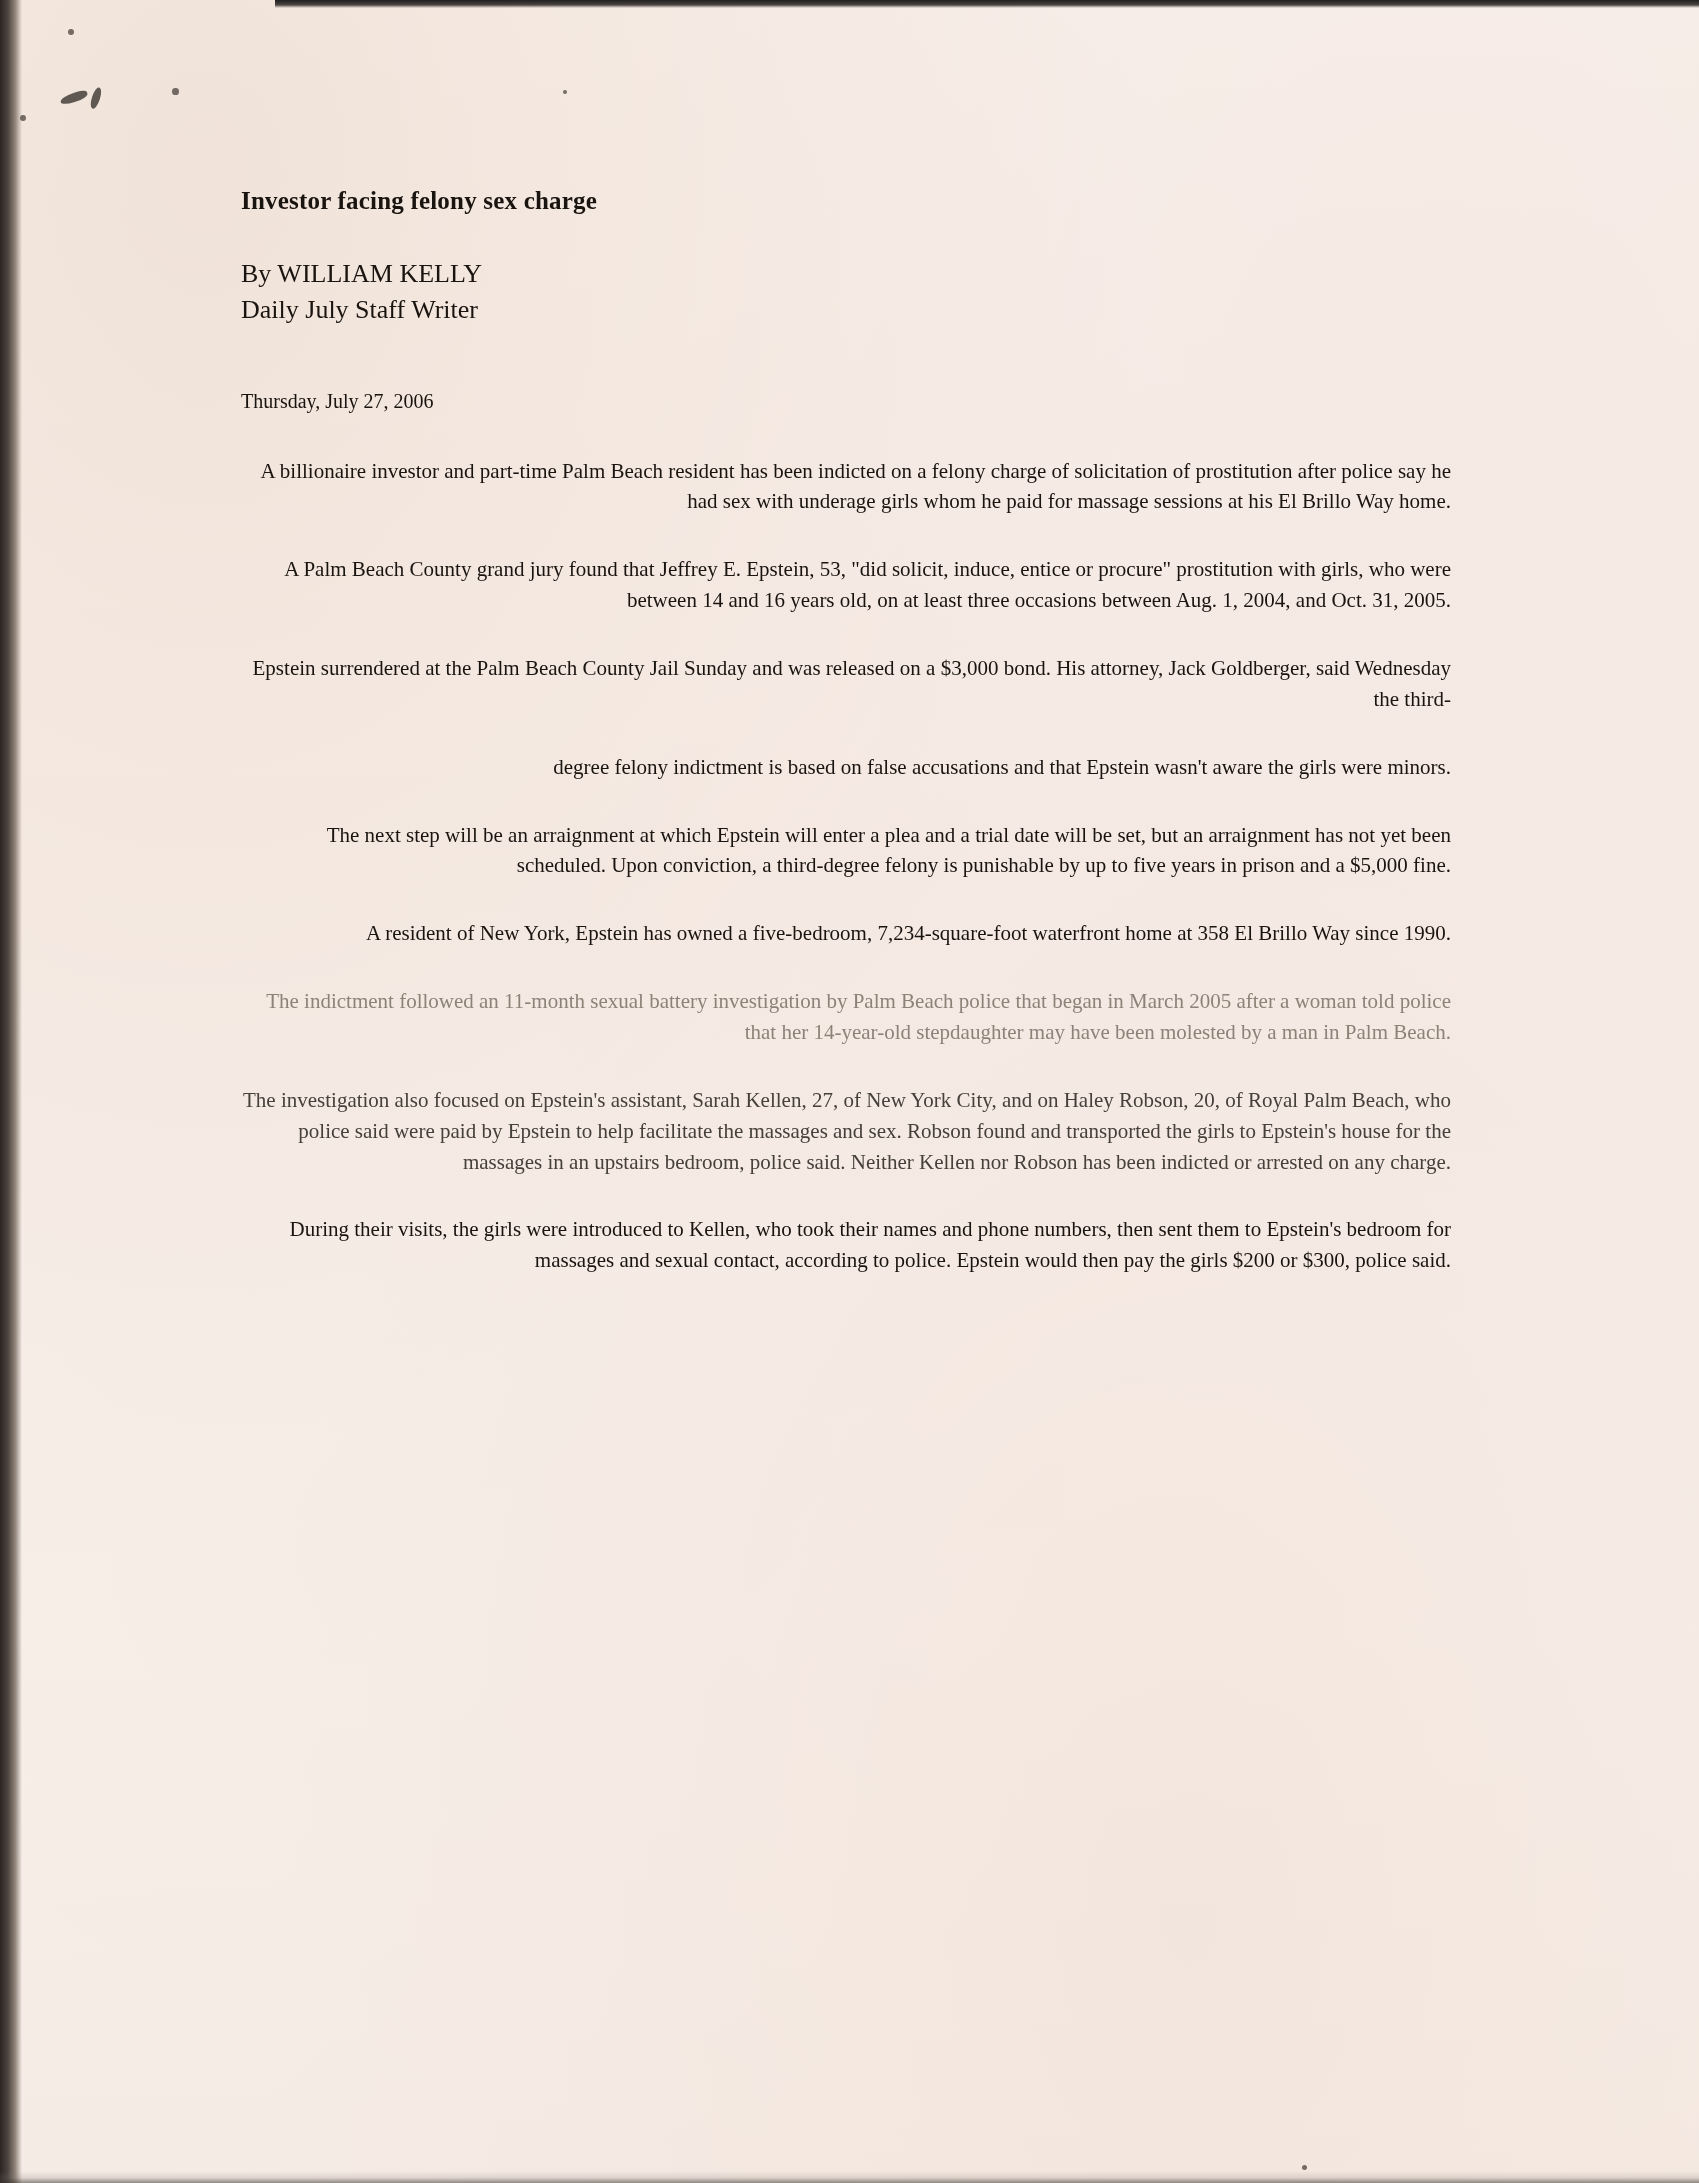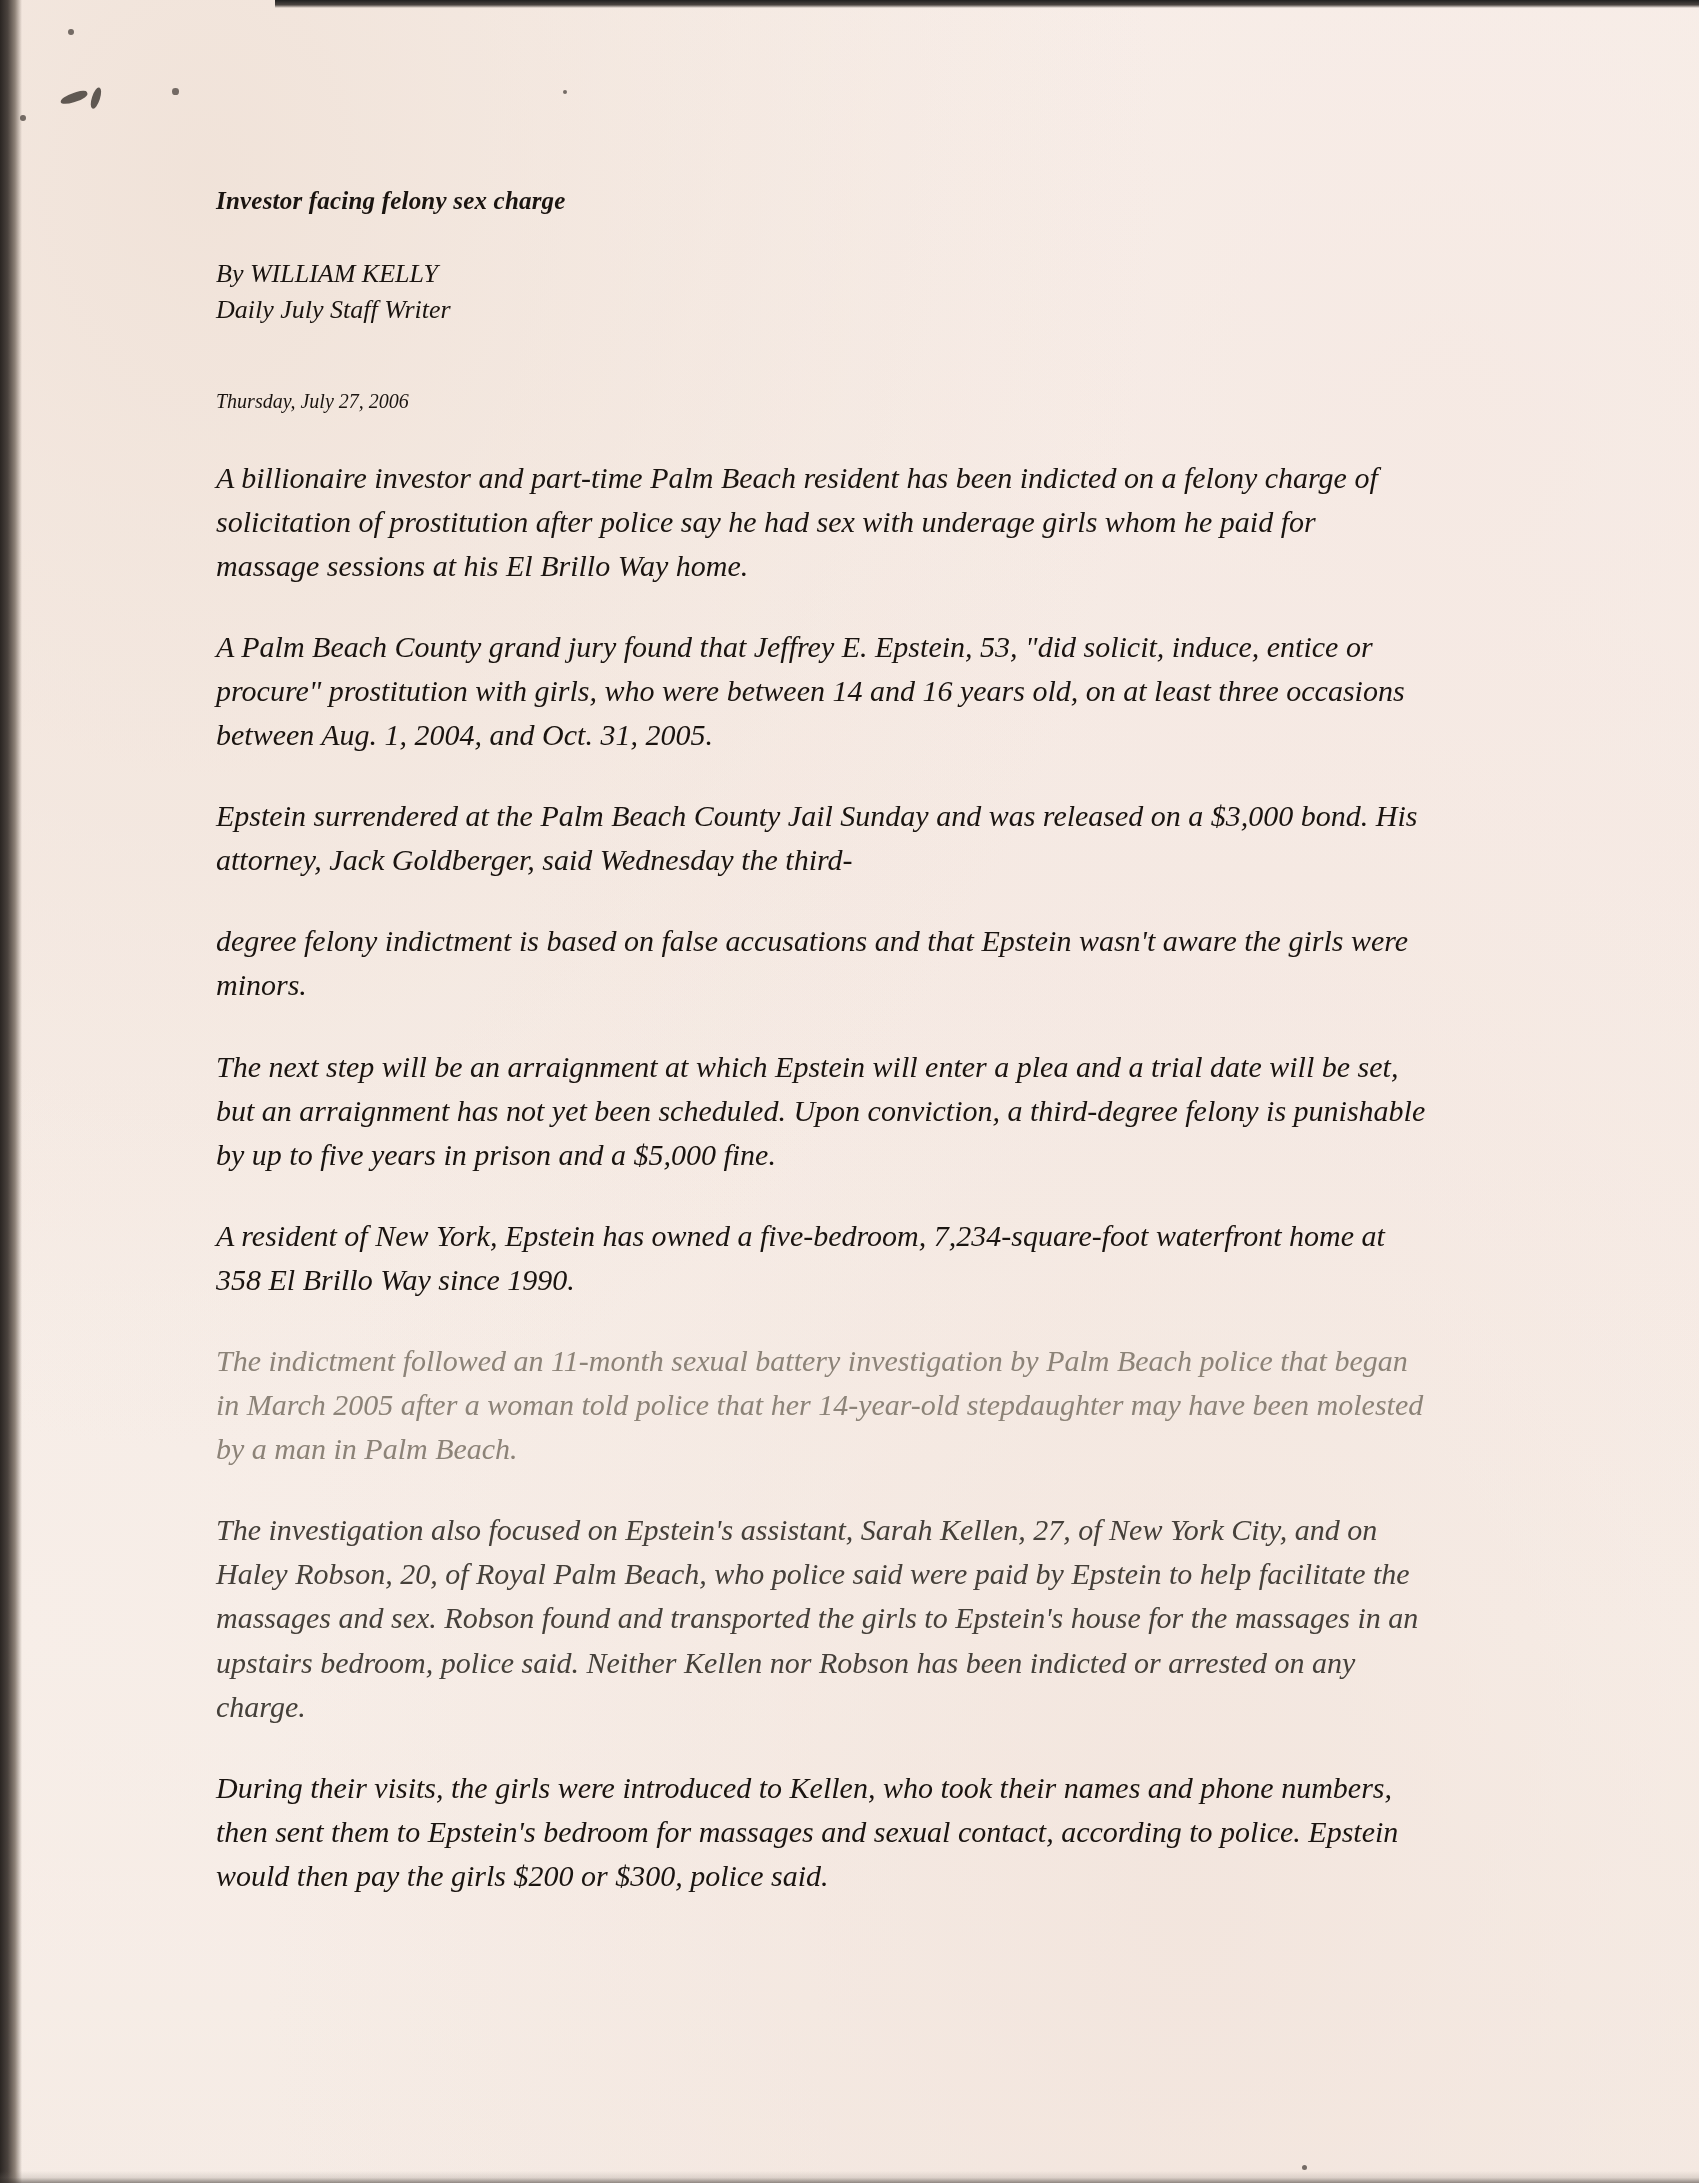--- a/index.html
+++ b/index.html
@@ -59,24 +59,23 @@
   }
   .smudge {
     position: absolute;
     background: #3b342f;
     pointer-events: none;
     opacity: 0.8;
   }
 
   .content {
     position: absolute;
-    left: 216px;
+    left: 241px;
     top: 185px;
     width: 1210px;
-    font-style: italic;
   }
 
   .doc-title {
     font-weight: bold;
     font-size: 25px;
     line-height: 1.25;
     letter-spacing: 0.2px;
     margin: 0 0 40px 0;
   }
   .byline {
@@ -84,24 +83,24 @@
     line-height: 1.38;
     margin: 0 0 60px 0;
   }
   .byline .line { display: block; }
   .dateline {
     font-size: 20px;
     line-height: 1.38;
     margin: 0 0 40px 0;
   }
   p.body {
-    font-size: 30px;
+    font-size: 21px;
     line-height: 1.47;
     margin: 0 0 37px 0;
-    text-align: left;
+    text-align: right;
   }
   
   p.faded-1 { color: #8c8378; margin-top: 8px; }
   p.faded-2 { color: #45403a; }
 </style>
 </head>
 <body>
 
 <div class="page">
   <div class="paper-tint"></div>

